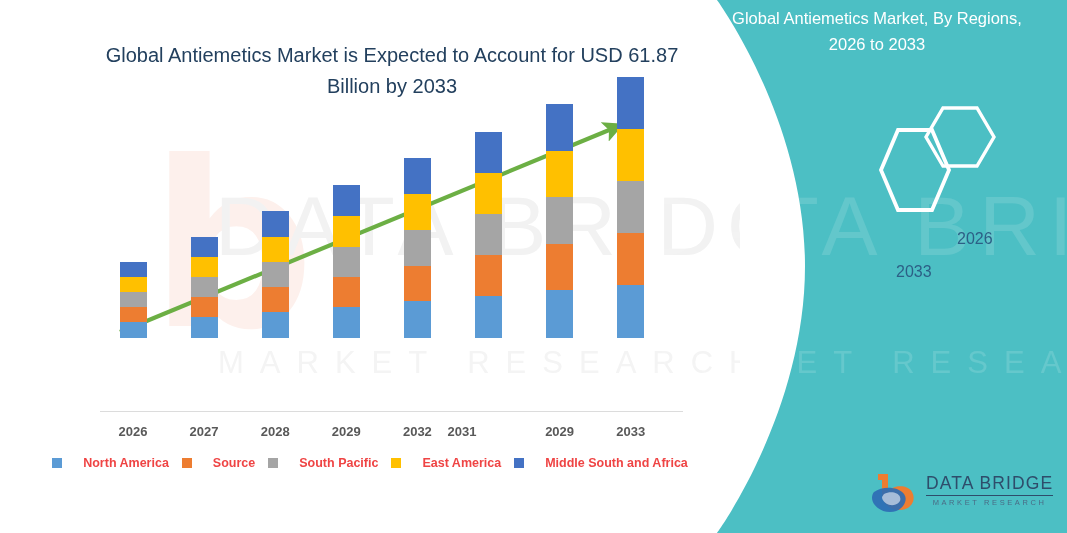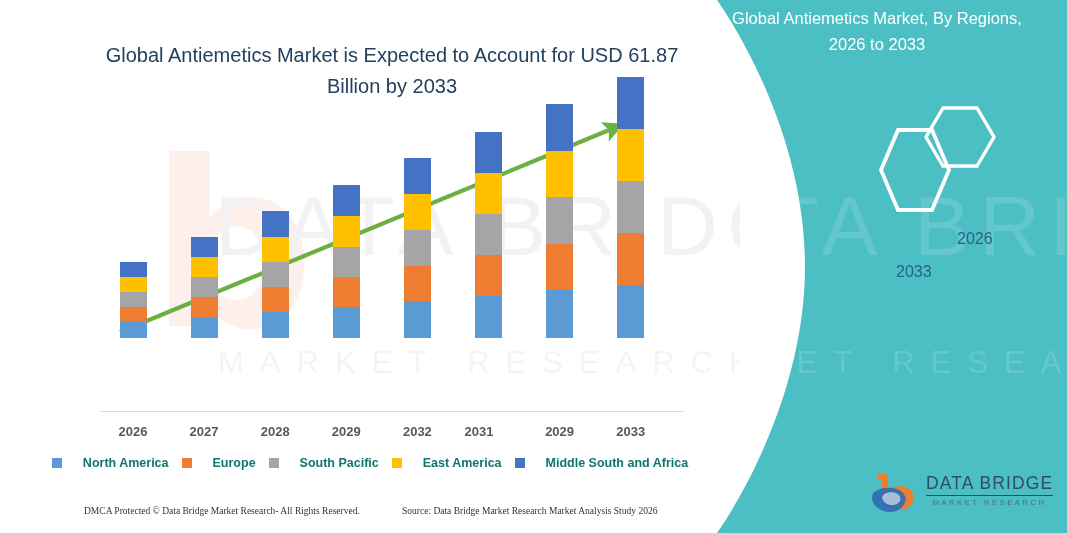--- a/index.html
+++ b/index.html
@@ -193,21 +193,21 @@
     justify-content: center;
     align-items: center;
     gap: 13px;
   }
   .legend-item {
     display: flex;
     align-items: center;
     gap: 21px;
     font-size: 12.5px;
     font-weight: 700;
-    color: #0f766e;
+    color: #ef4444;
     white-space: nowrap;
   }
   .swatch {
     width: 10px; height: 10px;
     display: inline-block;
     flex: 0 0 auto;
   }
 
   
   .footer {
@@ -351,47 +351,43 @@
           <div class="seg" title="Europe 2033" style="height: 52px; background: rgb(237, 125, 49);"></div>
           <div class="seg" title="North America 2033" style="height: 53px; background: rgb(91, 155, 213);"></div>
         </div>
       </div>
     <div id="xlabels">
         <div class="x-label" style="left: 103px;">2026</div>
         <div class="x-label" style="left: 174px; text-align: center;">2027</div>
         <div class="x-label" style="left: 245.2px; text-align: center;">2028</div>
         <div class="x-label" style="left: 316.3px;">2029</div>
         <div class="x-label" style="left: 387.4px;">2032</div>
-        <div class="x-label" style="left: 449px;">2031</div>
+        <div class="x-label" style="left: 432px;">2031</div>
         <div class="x-label" style="left: 529.6px;">2029</div>
         <div class="x-label" style="left: 600.7px;">2033</div>
       </div>
   </div>
 
   <div class="legend" id="legend">
       <div class="legend-item">
         <span class="swatch" style="background: rgb(91, 155, 213);"></span>
         <span>North America</span>
       </div>
       <div class="legend-item">
         <span class="swatch" style="background: rgb(237, 125, 49);"></span>
-        <span>Europe</span>
+        <span>Source</span>
       </div>
       <div class="legend-item">
         <span class="swatch" style="background: rgb(165, 165, 165);"></span>
         <span>South Pacific</span>
       </div>
       <div class="legend-item">
         <span class="swatch" style="background: rgb(255, 192, 0);"></span>
         <span>East America</span>
       </div>
       <div class="legend-item">
         <span class="swatch" style="background: rgb(68, 114, 196);"></span>
         <span>Middle South and Africa</span>
       </div>
     </div>
 
-  <div class="footer">
-    <div class="footer-left">DMCA Protected © Data Bridge Market Research-  All Rights Reserved.</div>
-    <div class="footer-right">Source: Data Bridge Market Research  Market Analysis Study 2026</div>
-  </div>
 
 </div>
 
 </body></html>

